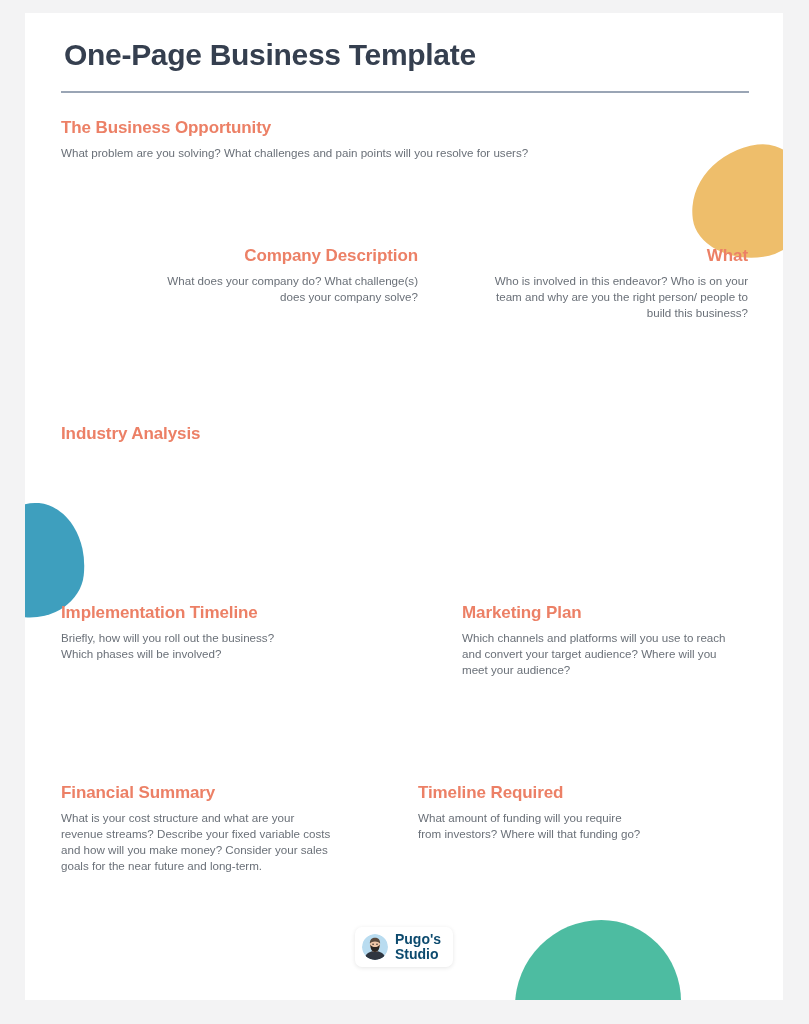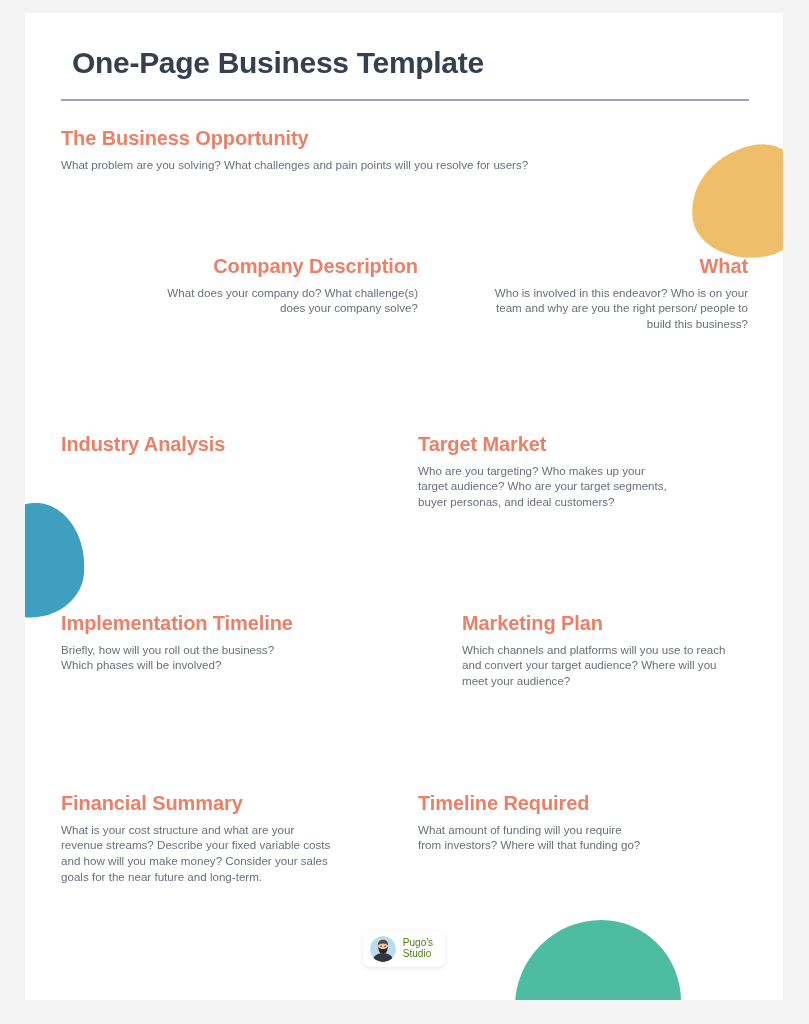--- a/index.html
+++ b/index.html
@@ -67,38 +67,38 @@
     position: relative;
     z-index: 3;
     padding: 22px 36px 0 36px;
   }
 
   .doc-title {
     font-size: 30px;
     font-weight: bold;
     color: #353f4f;
     letter-spacing: -0.3px;
-    margin: 11px;
+    margin: 3px;
     padding: 0 0 0 0;
     line-height: 1.15;
   }
 
   .title-rule {
     height: 2px;
     background: #9aa5b5;
     margin: 18px 0 0 0;
     width: 688px;
   }
 
   .section {
     position: relative;
   }
   .section-title {
     color: #ec8066;
-    font-size: 20px;
+    font-size: 17px;
     font-weight: bold;
     letter-spacing: -0.1px;
     margin: 0 0 7px 0;
     line-height: 1.2;
   }
   .section-body {
     color: #6a7078;
     font-size: 11.6px;
     line-height: 1.38;
     margin: 0;
@@ -151,23 +151,23 @@
   }
   .avatar {
     width: 26px;
     height: 26px;
     border-radius: 50%;
     overflow: hidden;
     flex: 0 0 26px;
     display: block;
   }
   .logo-text {
-    font-size: 10px;
-    font-weight: normal;
-    color: #4d7c0f;
+    font-size: 14px;
+    font-weight: bold;
+    color: #0c4a6e;
     line-height: 1.08;
     white-space: pre-line;
   }
 </style>
 </head>
 <body>
 
 <div id="page-wrap">
   <div class="page">
 
@@ -195,26 +195,20 @@
           <div class="section-title">What</div>
           <div class="section-body">Who is involved in this endeavor? Who is on your
 team and why are you the right person/ people to
 build this business?</div>
         </div>
       </div>
 
       <div class="row row-2">
         <div class="section col-left">
           <div class="section-title">Industry Analysis</div>
-        </div>
-        <div class="section col-right">
-          <div class="section-title">Target Market</div>
-          <div class="section-body">Who are you targeting? Who makes up your
-target audience? Who are your target segments,
-buyer personas, and ideal customers?</div>
         </div>
       </div>
 
       <div class="row row-3">
         <div class="section col-left">
           <div class="section-title">Implementation Timeline</div>
           <div class="section-body">Briefly, how will you roll out the business?
 Which phases will be involved?</div>
         </div>
         <div class="section col-right">

